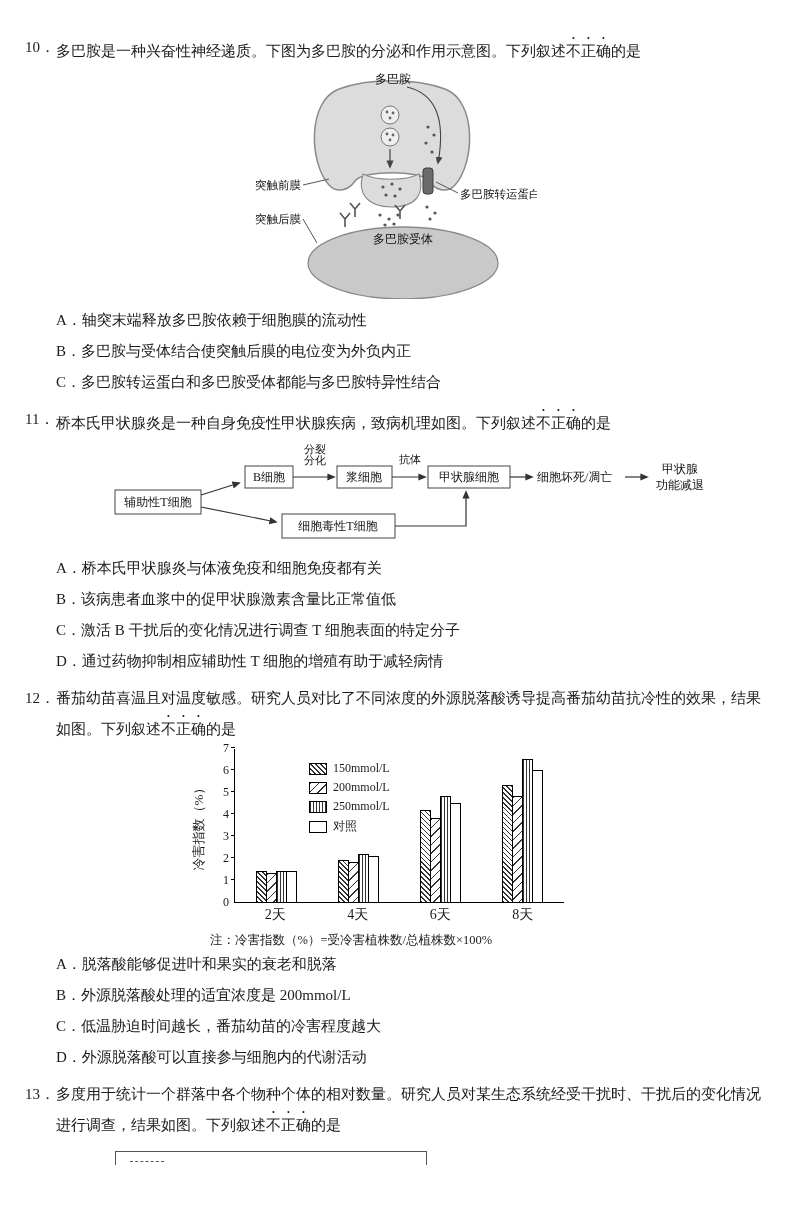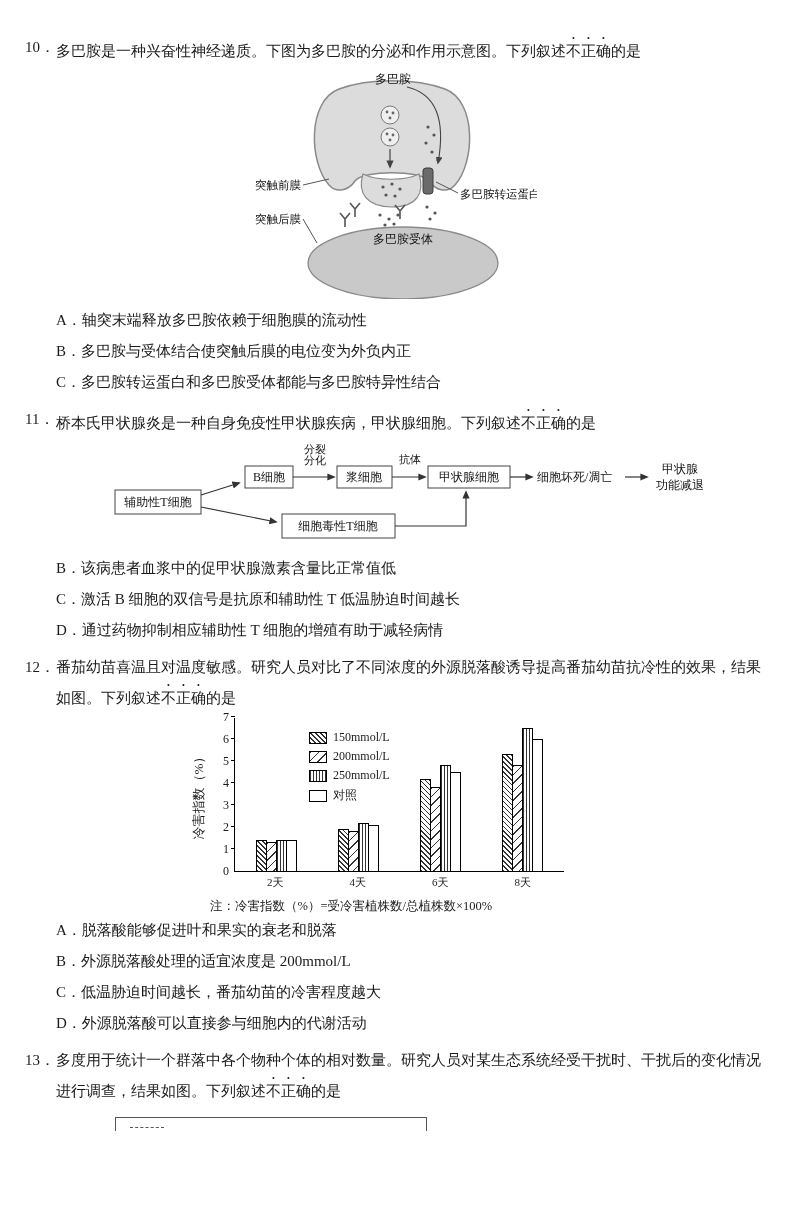--- a/index.html
+++ b/index.html
@@ -40,21 +40,21 @@
     border-left:1px solid #000; border-bottom:1px solid #000; }
   .groups { position:absolute; left:0; right:0; bottom:0; top:0;
     display:flex; align-items:flex-end; }
   .group { flex:1; display:flex; justify-content:center; align-items:flex-end; }
   .bar { width:11px; border:1px solid #000; border-bottom:none;
     background-color:#fff; margin-right:-1px; }
   .group .bar:last-child { margin-right:0; }
   .ytick-label { position:absolute; left:-22px; width:16px; text-align:right;
     font-size:12px; line-height:14px; }
   .ytick-mark { position:absolute; left:-4px; width:4px; height:1px; background:#000; }
-  .xlabels { display:flex; width:330px; font-size:11px; margin-top:3px; }
+  .xlabels { display:flex; width:330px; font-size:14px; margin-top:3px; }
   .xlab { flex:1; text-align:center; }
   .legend { position:absolute; left:70px; top:10px; display:flex;
     flex-direction:column; gap:4px; font-size:12px; background:#fff; padding:2px 4px; }
   .lrow { display:flex; align-items:center; gap:6px; }
   .swatch { width:18px; height:12px; border:1px solid #000;
     display:inline-block; background-color:#fff; }
   
   .p0 { background-image:repeating-linear-gradient(45deg,#333 0,#333 1px,transparent 1px,transparent 3.5px); }
   .p1 { background-image:repeating-linear-gradient(135deg,#333 0,#333 1px,transparent 1px,transparent 6px); }
   .p2 { background-image:repeating-linear-gradient(90deg,#333 0,#333 1px,transparent 1px,transparent 3px); }
@@ -149,21 +149,21 @@
     <div class="options">
       <div class="option">A．轴突末端释放多巴胺依赖于细胞膜的流动性</div>
       <div class="option">B．多巴胺与受体结合使突触后膜的电位变为外负内正</div>
       <div class="option">C．多巴胺转运蛋白和多巴胺受体都能与多巴胺特异性结合</div>
     </div>
   </div>
 
   <div class="question">
     <div class="stem">
       <span class="qnum">11．</span>
-      <span class="qtext"><span>桥本氏甲状腺炎是一种自身免疫性甲状腺疾病，甲状腺细胞。下列叙述</span><span class="emph">不正确</span><span>的是</span></span>
+      <span class="qtext"><span>桥本氏甲状腺炎是一种自身免疫性甲状腺疾病，致病机理如图。下列叙述</span><span class="emph">不正确</span><span>的是</span></span>
     </div>
 
     <div class="fig-flow">
       <svg width="632" height="104" viewBox="0 0 632 104">
         <defs>
           <marker id="ah2" markerWidth="8" markerHeight="8" refX="5.5" refY="3" orient="auto">
             <path d="M0,0 L7,3 L0,6 Z" fill="#333"></path>
           </marker>
         </defs>
 
@@ -189,22 +189,23 @@
         <line x1="515" y1="34" x2="537" y2="34" stroke="#333" stroke-width="1.2" marker-end="url(#ah2)"></line>
         <text x="570" y="30" font-size="12" text-anchor="middle">甲状腺</text>
         <text x="570" y="46" font-size="12" text-anchor="middle">功能减退</text>
         <line x1="91" y1="52" x2="129" y2="40" stroke="#333" stroke-width="1.2" marker-end="url(#ah2)"></line>
         <line x1="91" y1="64" x2="166" y2="79" stroke="#333" stroke-width="1.2" marker-end="url(#ah2)"></line>
         <path d="M285,83 L356,83 L356,49" fill="none" stroke="#333" stroke-width="1.2" marker-end="url(#ah2)"></path>
       </svg>
     </div>
 
     <div class="options">
+      <div class="option">A．桥本氏甲状腺炎与体液免疫和细胞免疫都有关</div>
       <div class="option">B．该病患者血浆中的促甲状腺激素含量比正常值低</div>
-      <div class="option">C．激活 B 细胞的双信号是抗原和辅助性 T 低温胁迫时间越长</div>
+      <div class="option">C．激活 B 干扰后的变化情况进行调查 T 细胞表面的特定分子</div>
       <div class="option">D．通过药物抑制相应辅助性 T 细胞的增殖有助于减轻病情</div>
     </div>
   </div>
 
   <div class="question">
     <div class="stem">
       <span class="qnum">12．</span>
       <span class="qtext"><span>番茄幼苗喜温且对温度敏感。研究人员对比了不同浓度的外源脱落酸诱导提高番茄幼苗抗冷性的效果，结果如图。下列叙述</span><span class="emph">不正确</span><span>的是</span></span>
     </div>
 

